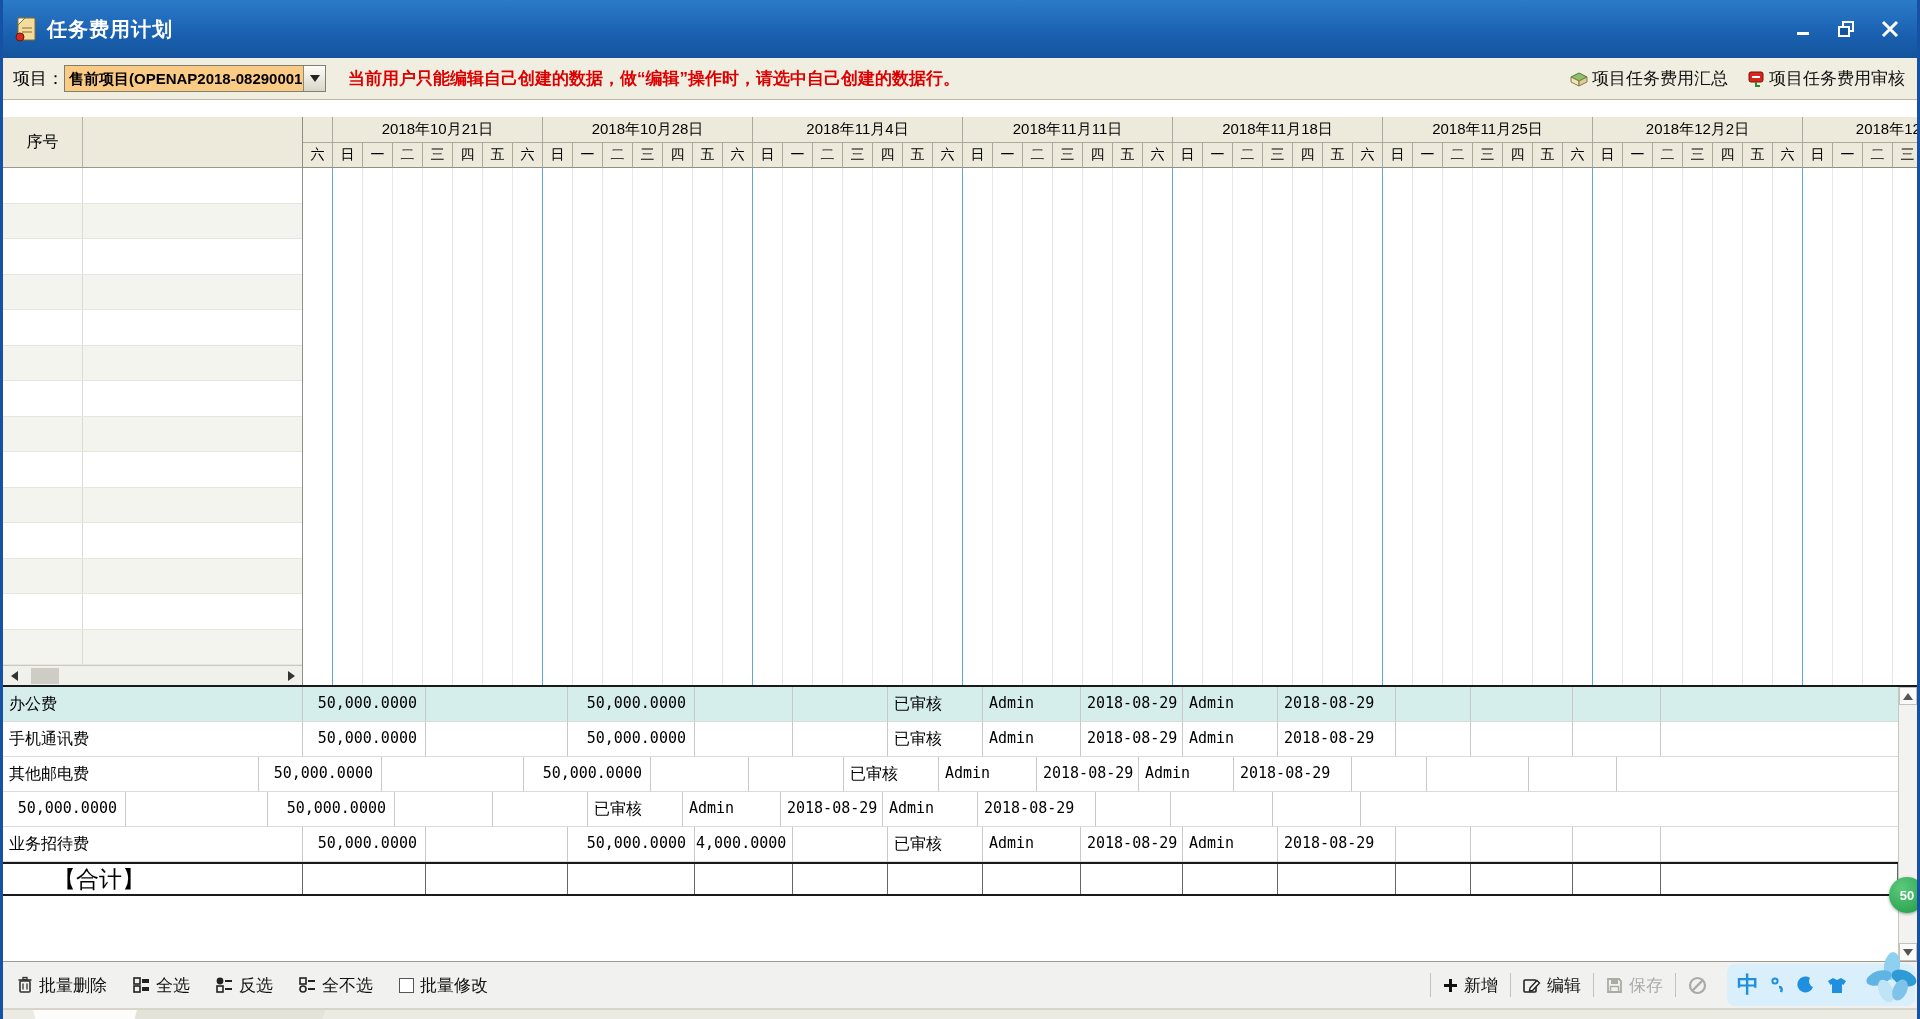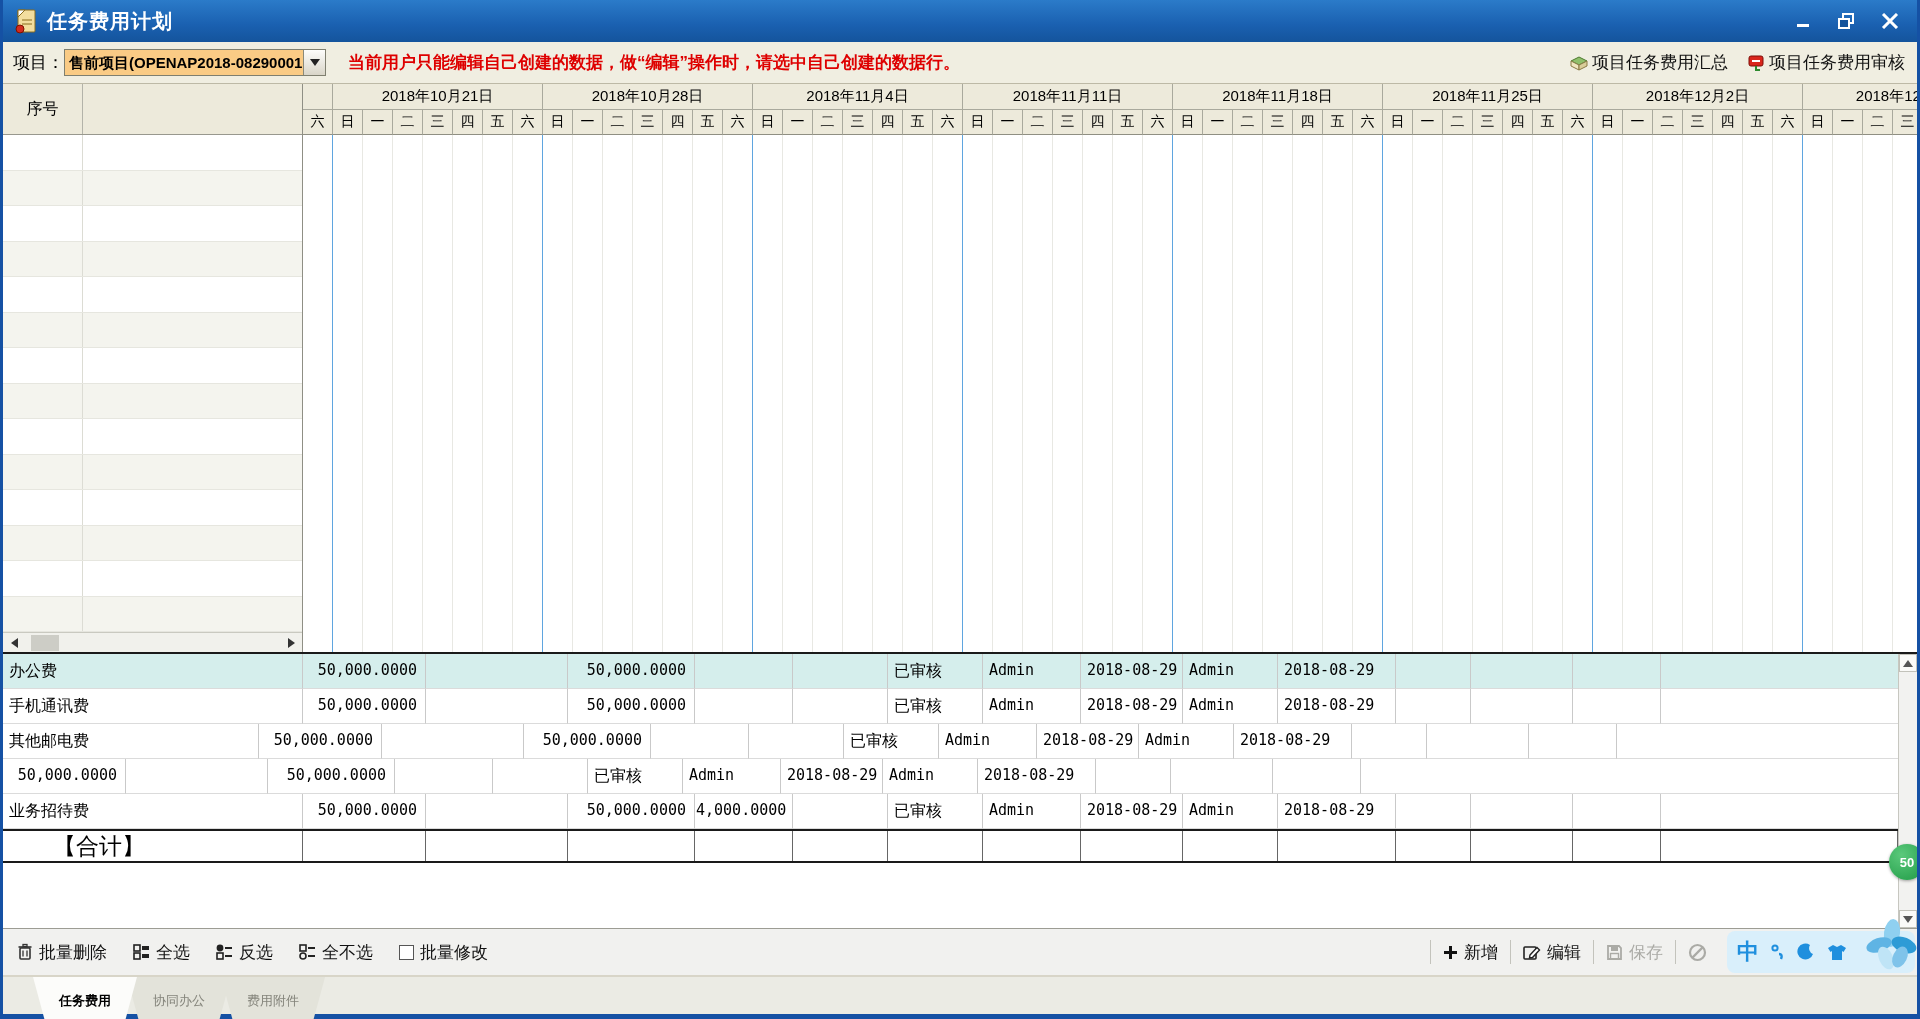--- a/index.html
+++ b/index.html
@@ -5,21 +5,21 @@
   * { margin:0; padding:0; box-sizing:border-box; }
   html,body { width:1920px; height:1019px; overflow:hidden; background:#9aa7b4;
     font-family:"Liberation Sans","DejaVu Sans",sans-serif; }
   .mono { font-family:"DejaVu Sans Mono","Liberation Mono",monospace; }
 
   .window { position:absolute; inset:0; background:#fff;
     border-left:3px solid #1551A4; border-right:3px solid #1551A4; border-bottom:5px solid #1551A4;
     display:flex; flex-direction:column; }
 
   
-  .titlebar { height:42px; background:linear-gradient(180deg,#2B7BC9 0%,#1A60B0 60%,#14549C 100%);
+  .titlebar { height:58px; background:linear-gradient(180deg,#2B7BC9 0%,#1A60B0 60%,#14549C 100%);
     display:flex; align-items:center; padding:0 10px; flex:0 0 auto; }
   .title-icon { width:26px; height:26px; margin-right:8px; }
   .title-text { color:#fff; font-size:20px; font-weight:bold; letter-spacing:1px; }
   .win-controls { margin-left:auto; display:flex; align-items:center; gap:26px; padding-right:8px; }
   .win-btn { color:#fff; font-size:20px; font-weight:bold; cursor:pointer; line-height:1; }
   .win-btn svg { display:block; }
 
   
   .toolbar { height:42px; background:#F0EEE1; border-bottom:1px solid #BDB9A6;
     display:flex; align-items:center; padding:0 10px; flex:0 0 auto; }
@@ -28,21 +28,21 @@
   .combo-value { flex:1; font-size:15px; font-weight:bold; color:#000; line-height:25px;
     padding:0 4px; white-space:nowrap; overflow:hidden; }
   .combo-arrow { width:22px; background:linear-gradient(#FDFDFB,#D9D5C8); border-left:1px solid #8a8a7a;
     display:flex; align-items:center; justify-content:center; cursor:pointer; }
   .combo-arrow i { border-left:5px solid transparent; border-right:5px solid transparent; border-top:7px solid #222; }
   .warning { color:#DE0000; font-weight:bold; font-size:17px; margin-left:22px; white-space:nowrap; }
   .top-links { margin-left:auto; display:flex; align-items:center; gap:20px; padding-right:2px; }
   .top-link { display:flex; align-items:center; gap:3px; font-size:17px; color:#111; cursor:pointer; white-space:nowrap; }
 
   
-  .gantt { height:568px; display:flex; flex:0 0 auto; background:#14b8a6; overflow:hidden; }
+  .gantt { height:568px; display:flex; flex:0 0 auto; background:#14b8a6; overflow:hidden;margin-top:17px; }
   .left-panel { width:300px; flex:0 0 auto; border-right:1px solid #8f8f85; display:flex; flex-direction:column; }
   .lp-header { height:51px; display:flex; background:#EDEADB; border-bottom:1px solid #98988E; }
   .lp-header .c1 { width:80px; border-right:1px solid #B3B3A9; }
   .lp-header .c2 { flex:1; }
   .lp-header div { display:flex; align-items:center; justify-content:center; font-size:16px; color:#000; }
   .lp-rows { flex:1; overflow:hidden; }
   .lp-row { height:35.5px; display:flex; border-bottom:1px solid #E6E6DF; background:#fff; }
   .lp-row.alt { background:#F4F4EE; }
   .lp-row .c1 { width:80px; border-right:1px solid #DCDCD4; }
   .lp-row .c2 { flex:1; }

